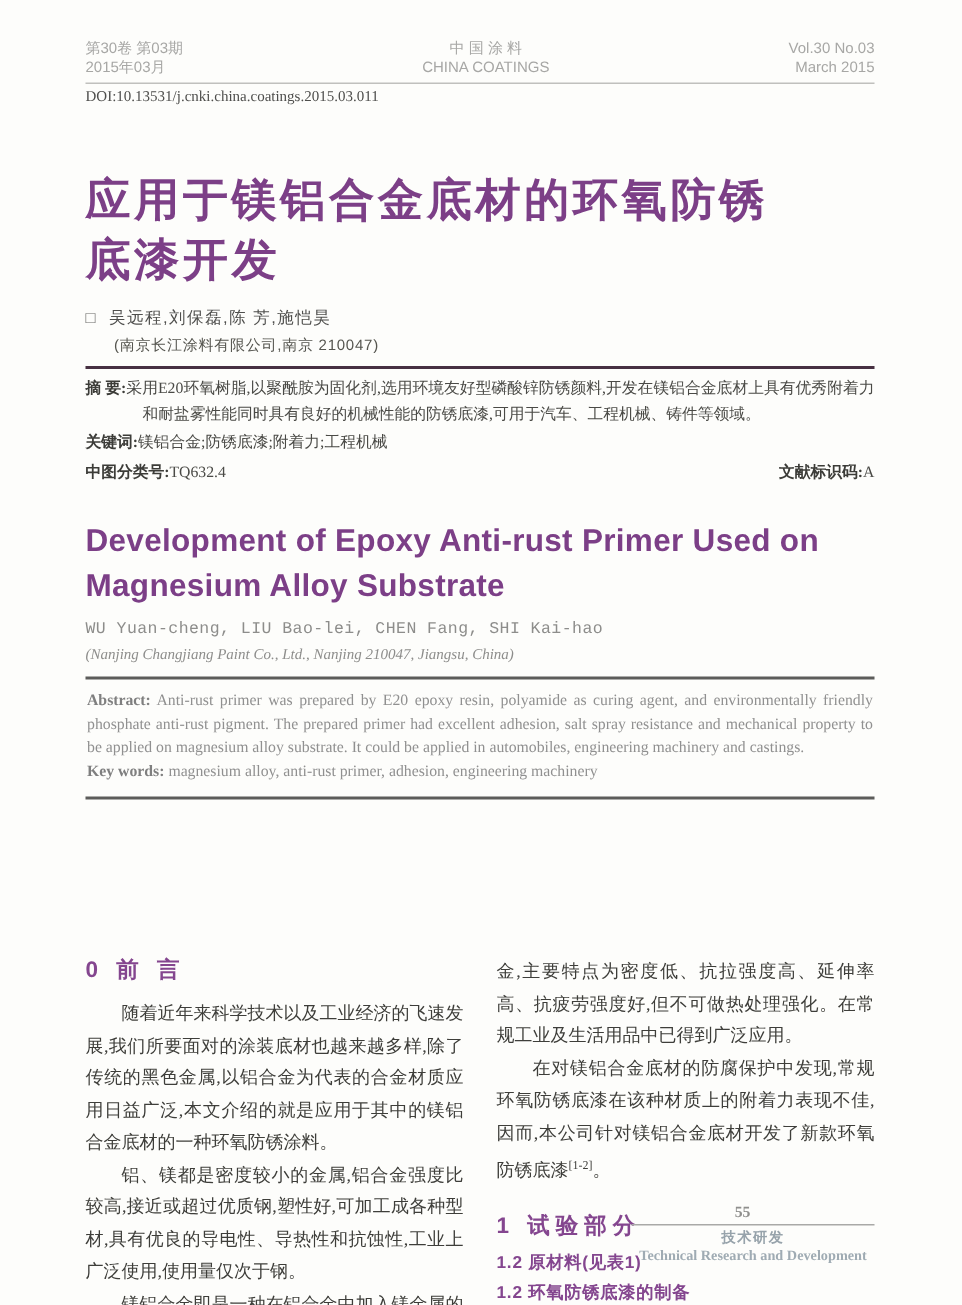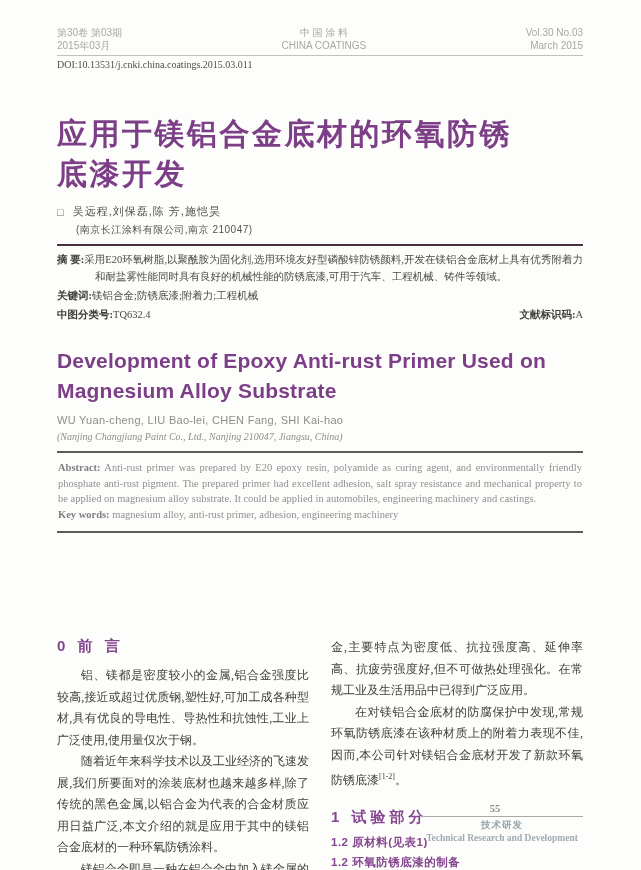--- a/index.html
+++ b/index.html
@@ -68,21 +68,21 @@
     font-size: 10.5px; color: #4a4a46;
   }
   .meta-row .lbl { font-weight: bold; color: #3c3c38; text-align: center; }
   
   .title-en {
     margin-top: 24px;
     font-size: 21px; line-height: 30px; font-weight: bold;
     color: #7c3f87; letter-spacing: 0.2px;
     width: 522px;
   }
-  .authors-en { margin-top: 8px; font-size: 11px; color: #8d8d8b; letter-spacing: 0.3px; }
+  .authors-en { margin-top: 8px; font-size: 11px; color: #8d8d8b; letter-spacing: 0.3px; font-family: Liberation Mono, monospace; }
   .affil-en {
     margin-top: 5px;
     font-family: "Liberation Serif", serif;
     font-style: italic; font-size: 10px; color: #8d8d8b;
   }
   
   .abstract-box {
     margin-top: 9px;
     border-top: 2px solid #5c5c5a;
     border-bottom: 2px solid #5c5c5a;
@@ -183,22 +183,22 @@
       <span class="lbl">Abstract:</span><span> Anti-rust primer was prepared by E20 epoxy resin, polyamide as curing agent, and environmentally friendly phosphate anti-rust pigment. The prepared primer had excellent adhesion, salt spray resistance and mechanical property to be applied on magnesium alloy substrate. It could be applied in automobiles, engineering machinery and castings.</span>
     </div>
     <div class="kw-en">
       <span class="lbl">Key words:</span><span> magnesium alloy, anti-rust primer, adhesion, engineering machinery</span>
     </div>
   </div>
 
   <div class="columns">
     <div class="col">
       <div class="sec-h">0 前 言</div>
+      <p class="indent">随着近年来科学技术以及工业经济的飞速发展,我们所要面对的涂装底材也越来越多样,除了传统的黑色金属,以铝合金为代表的合金材质应用日益广泛,本文介绍的就是应用于其中的镁铝合金底材的一种环氧防锈涂料。</p>
       <p class="indent">铝、镁都是密度较小的金属,铝合金强度比较高,接近或超过优质钢,塑性好,可加工成各种型材,具有优良的导电性、导热性和抗蚀性,工业上广泛使用,使用量仅次于钢。</p>
-      <p class="indent">随着近年来科学技术以及工业经济的飞速发展,我们所要面对的涂装底材也越来越多样,除了传统的黑色金属,以铝合金为代表的合金材质应用日益广泛,本文介绍的就是应用于其中的镁铝合金底材的一种环氧防锈涂料。</p>
       <p class="indent">镁铝合金即是一种在铝合金中加入镁金属的合</p>
     </div>
     <div class="col">
       <p>金,主要特点为密度低、抗拉强度高、延伸率高、抗疲劳强度好,但不可做热处理强化。在常规工业及生活用品中已得到广泛应用。</p>
       <p class="indent"><span>在对镁铝合金底材的防腐保护中发现,常规环氧防锈底漆在该种材质上的附着力表现不佳,因而,本公司针对镁铝合金底材开发了新款环氧防锈底漆</span><sup>[1-2]</sup><span>。</span></p>
       <div class="sec-h second">1 试验部分</div>
       <div class="sub-h">1.2 原材料(见表1)</div>
       <div class="sub-h">1.2 环氧防锈底漆的制备</div>
 
     </div>

